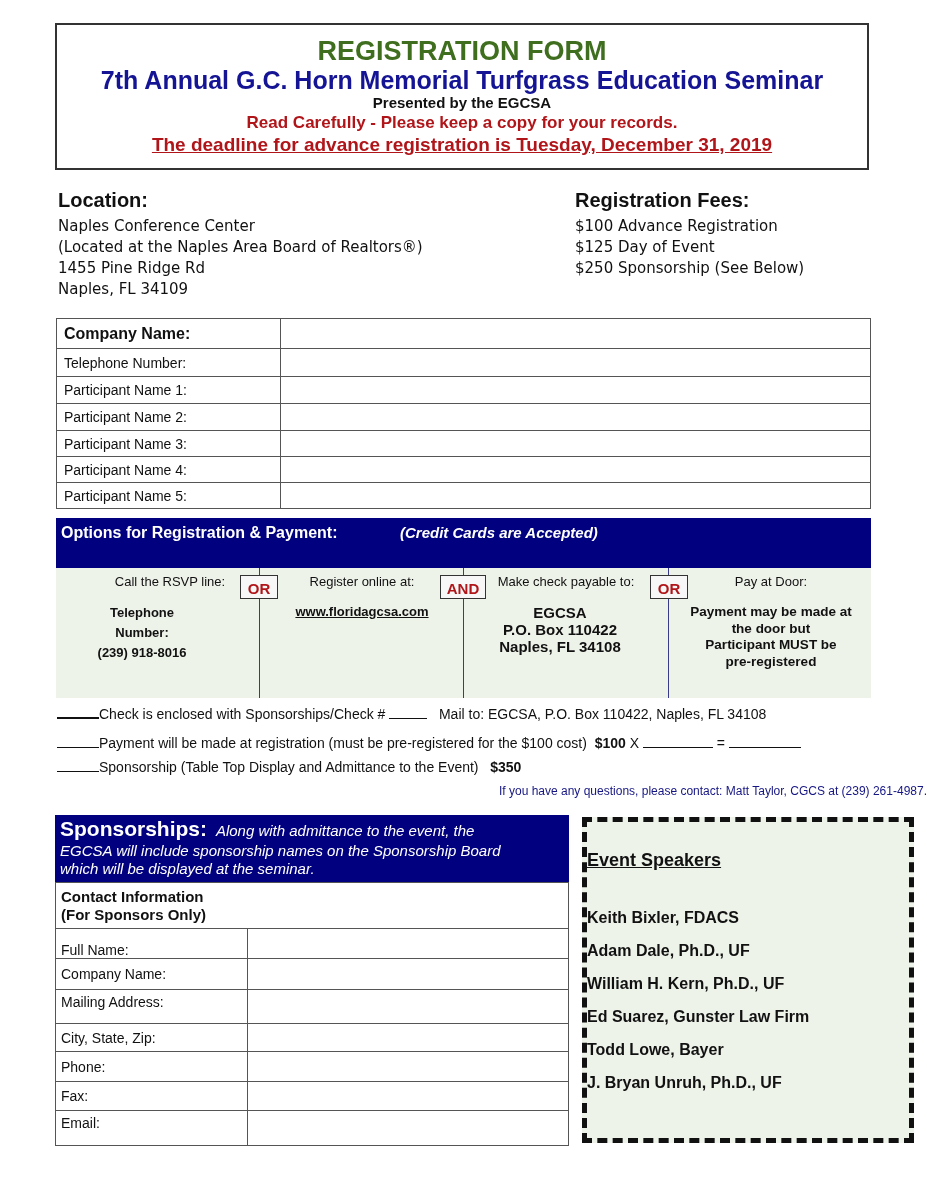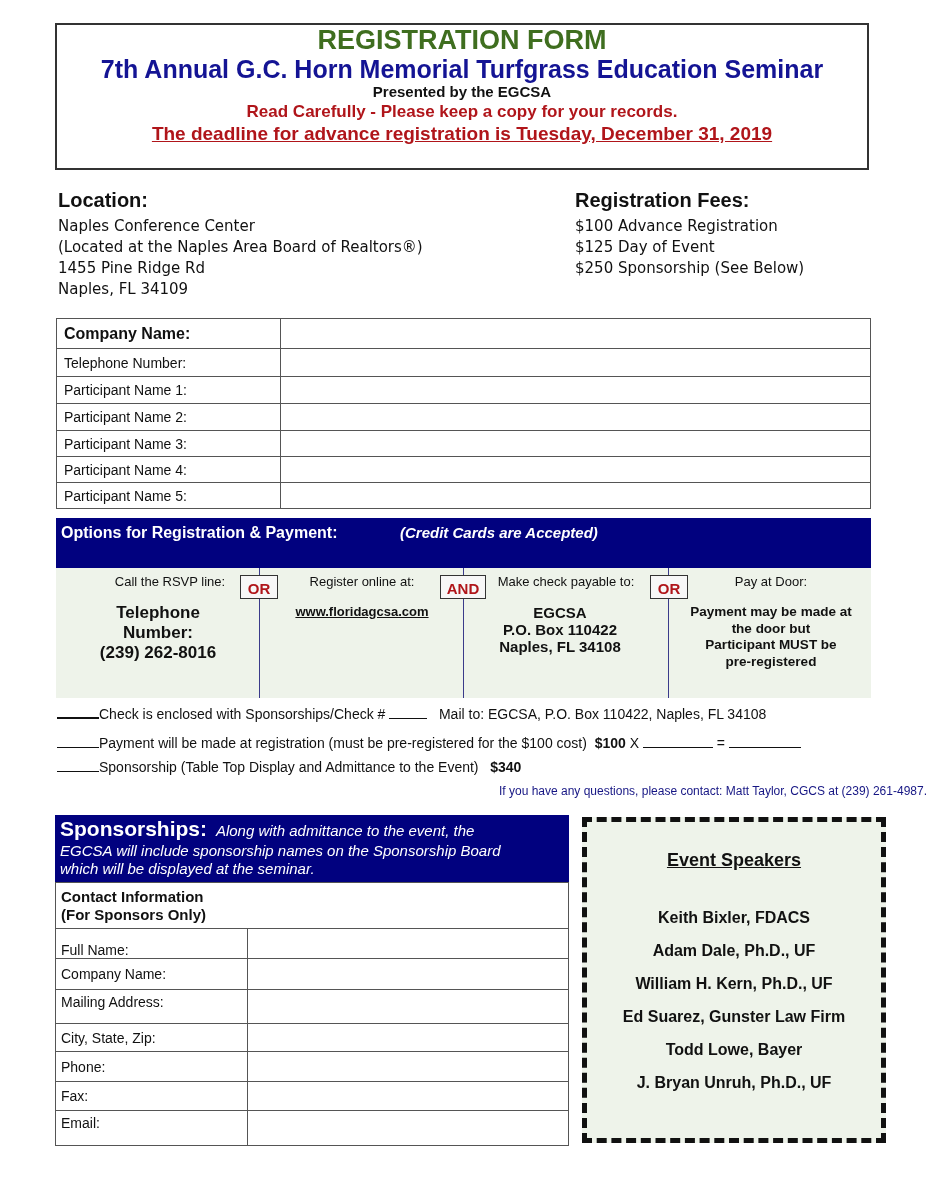--- a/index.html
+++ b/index.html
@@ -1,21 +1,21 @@
 <!DOCTYPE html>
 <html><head>
 <meta charset="utf-8">
 <style>
   html, body { margin:0; padding:0; background:#ffffff; }
   body { width:927px; height:1200px; position:relative; font-family:"Liberation Sans", sans-serif; color:#111; overflow:hidden; }
   .abs { position:absolute; }
 
   
   #hdr { left:55px; top:23px; width:814px; height:147px; border:2px solid #333; box-sizing:border-box; text-align:center; }
-  #hdr .t1 { font-weight:bold; color:#3f6e1f; font-size:27px; line-height:30px; }
+  #hdr .t1 { font-weight:bold; color:#3f6e1f; font-size:27px; margin-top:11px; line-height:30px; }
   #hdr .t2 { font-weight:bold; color:#141494; font-size:25px; line-height:28px; }
   #hdr .t3 { font-weight:bold; color:#111; font-size:15px; line-height:18px; }
   #hdr .t4 { font-weight:bold; color:#b0151a; font-size:17px; line-height:22px; }
   #hdr .t5 { font-weight:bold; color:#b0151a; font-size:19px; line-height:22px; text-decoration:underline; }
 
   
   .sec-title { font-weight:bold; font-size:20px; color:#111; }
   .sec-line { font-family:"DejaVu Sans", sans-serif; font-size:15px; line-height:21px; color:#111; }
 
   
@@ -40,21 +40,21 @@
   #contact { left:0; width:927px; top:784px; text-align:right; font-size:12px; color:#161684; }
 
   
   #sp-hdr { left:55px; top:815px; width:514px; height:67px; background:#01017f; color:#fff; box-sizing:border-box; padding:3px 5px 0 5px; }
   #sp-hdr .title { font-weight:bold; font-size:21px; }
   #sp-hdr .desc { font-style:italic; font-size:15px; line-height:18px; }
   #sp-wrap { left:55px; top:882px; width:514px; }
   #sp-contact { border:1.5px solid #555; border-bottom:none; height:46px; box-sizing:border-box; padding:5px 0 0 5px; font-weight:bold; font-size:15px; line-height:18px; }
 
   
-  #spk { left:582px; top:817px; width:304px; height:326px; background:#eef3ea; border:5px dashed #111; box-sizing:border-box; text-align:center; }
+  #spk { left:582px; top:817px; width:332px; height:326px; background:#eef3ea; border:5px dashed #111; box-sizing:border-box; }
   #spk .title { font-weight:bold; font-size:18px; text-decoration:underline; margin-top:28px; }
   #spk .list { margin-top:30px; }
   #spk .list div { font-weight:bold; font-size:16px; line-height:33px; }
 </style>
 </head>
 <body>
 
 <div id="hdr" class="abs">
   <div class="t1">REGISTRATION FORM</div>
   <div class="t2">7th Annual G.C. Horn Memorial Turfgrass Education Seminar</div>
@@ -132,24 +132,24 @@
 <div id="opt-hdr" class="abs">
   <span class="a">Options for Registration &amp; Payment:</span>
   <span class="b">(Credit Cards are Accepted)</span>
 </div>
 <div id="opt-body" class="abs"></div>
 <div class="vline" style="left:259px;"></div>
 <div class="vline" style="left:463px;"></div>
 <div class="vline" style="left:668px;"></div>
 
 <div class="col-cap" style="left:70px; width:200px;">Call the RSVP line:</div>
-<div class="col-main" style="left:58px; width:200px; top:603px; font-size:17px; line-height:20px;">
+<div class="col-main" style="left:42px; width:200px; top:603px; font-size:13px; line-height:20px;">
   <div>Telephone</div>
   <div>Number:</div>
-  <div>(239) 262-8016</div>
+  <div>(239) 918-8016</div>
 </div>
 
 <div class="col-cap" style="left:262px; width:200px;">Register online at:</div>
 <div class="col-main" style="left:262px; width:200px; top:604px; font-size:13px; text-decoration:underline;">www.floridagcsa.com</div>
 
 <div class="col-cap" style="left:466px; width:200px;">Make check payable to:</div>
 <div class="col-main" style="left:460px; width:200px; top:604px; font-size:15px; line-height:17px;">
   <div>EGCSA</div>
   <div>P.O. Box 110422</div>
   <div>Naples, FL 34108</div>
@@ -175,21 +175,21 @@
 <div class="chk-line" style="top:735px;">
   <span class="blank" style="width:42px;"></span><span>Payment will be made at registration (must be pre-registered for the $100 cost)</span>&nbsp;
   <b>$100</b>
   <span>X</span>
   <span class="blank" style="width:70px;"></span>
   <span>=</span>
   <span class="blank" style="width:72px;"></span>
 </div>
 <div class="chk-line" style="top:759px;">
   <span class="blank" style="width:42px;"></span><span>Sponsorship  (Table Top Display and Admittance to the Event)</span>&nbsp;&nbsp;
-  <b>$340</b>
+  <b>$350</b>
 </div>
 <div id="contact" class="abs">If you have any questions, please contact:  Matt Taylor, CGCS at (239) 261-4987.</div>
 
 <div id="sp-hdr" class="abs">
   <div style="line-height:22px;">
     <span class="title">Sponsorships:</span>&nbsp;
     <span class="desc">Along with admittance to the event, the</span>
   </div>
   <div class="desc">EGCSA will include sponsorship names on the Sponsorship Board</div>
   <div class="desc">which will be displayed at the seminar.</div>

